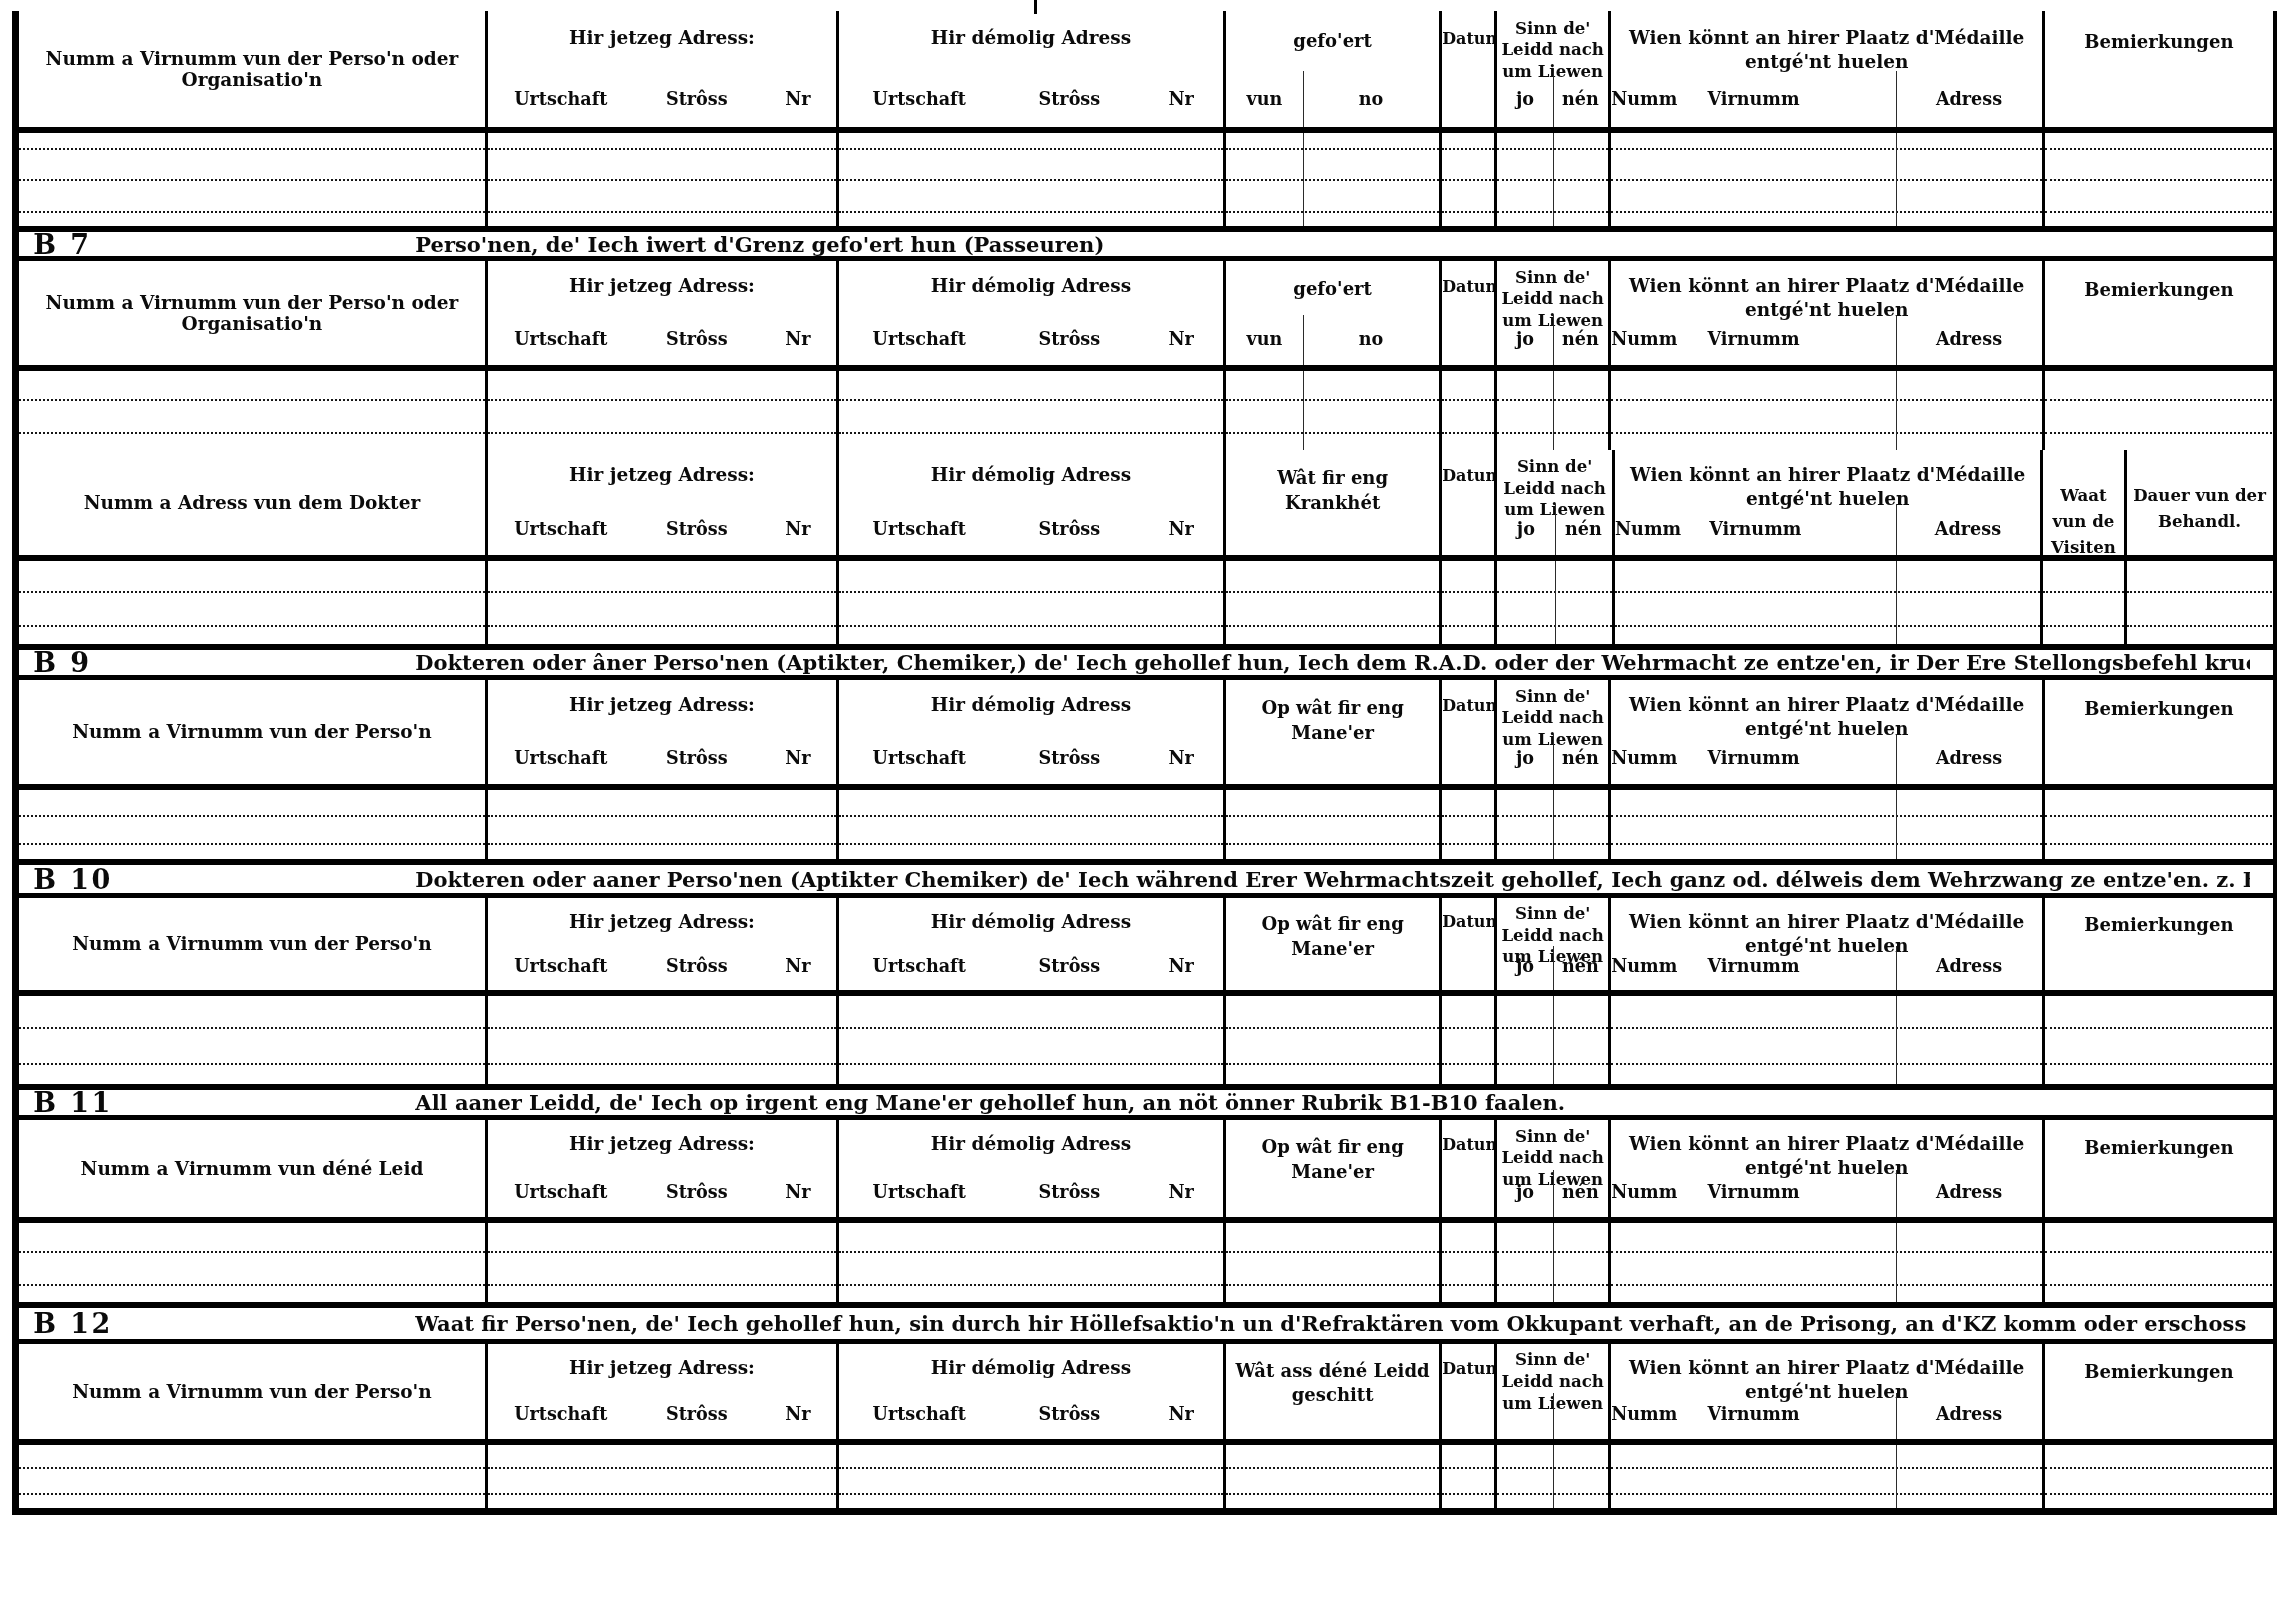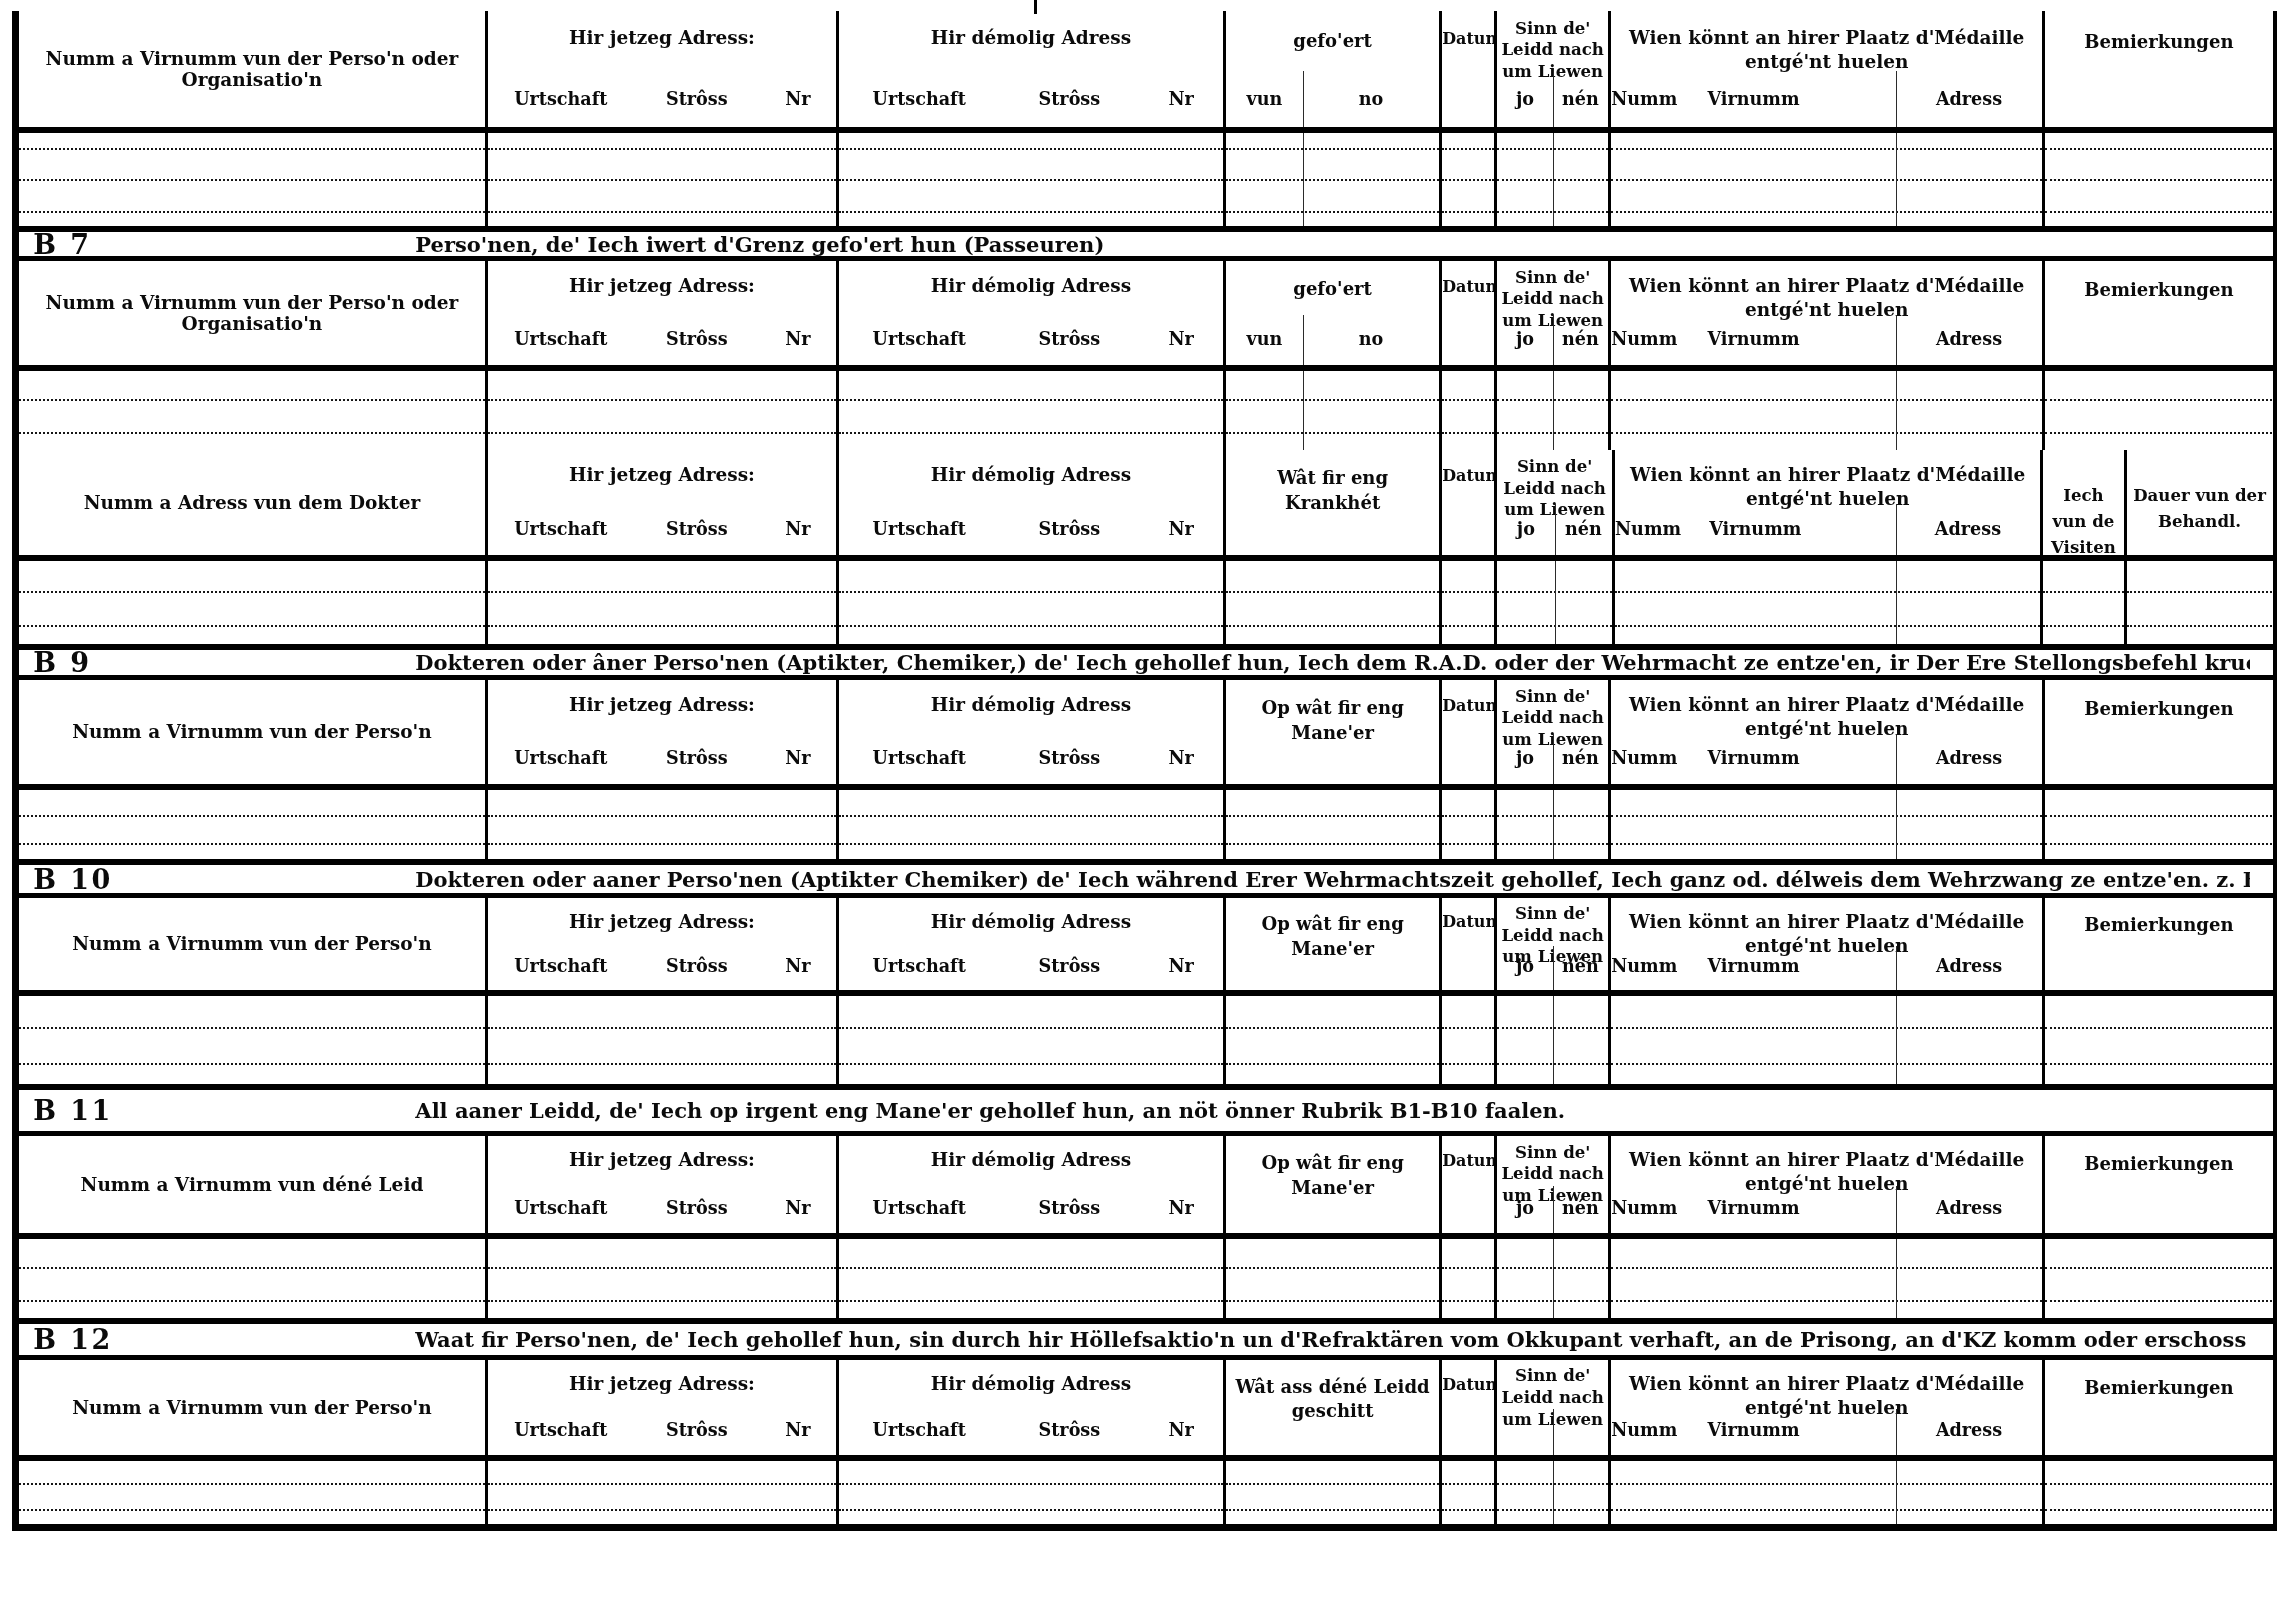--- a/index.html
+++ b/index.html
@@ -266,21 +266,21 @@
             <div class="vdiv" style="left: 50%;"></div>
           </div>
           <div class="cell">
             <div class="ctitle">Wien könnt an hirer Plaatz d'Médaille entgé'nt huelen</div>
             <span class="abs" style="left: 0px; width: 15%;">Numm</span>
             <span class="abs" style="left: 17%; width: 32%;">Virnumm</span>
             <span class="abs" style="left: 66%; right: 0px;">Adress</span>
             <div class="vdiv" style="left: 66%;"></div>
           </div>
           <div class="cell tail-mid">
-            <div class="tailtitle">Iech vun de Visiten</div>
+            <div class="tailtitle">Waat vun de Visiten</div>
           </div>
           <div class="cell tail-mid">
             <div class="tailtitle">Dauer vun der Behandl.</div>
           </div>
         </div>
         <div class="grid body" style="grid-template-columns: 20.83% 15.56% 17.18% 9.59% 2.44% 5.23% 19% 3.7% 6.47%; height: 83px;">
           <div class="cell">
             <div class="wline" style="top: 36%;"></div>
             <div class="wline" style="top: 77%;"></div>
           </div>
@@ -484,21 +484,21 @@
             <div class="wline" style="top: 77%;"></div>
             <div class="vdiv" style="left: 66%;"></div>
           </div>
           <div class="cell">
             <div class="wline" style="top: 36%;"></div>
             <div class="wline" style="top: 77%;"></div>
           </div>
         </div>
       </section>
       <section class="sec">
-        <div class="titlebar" style="height: 52px;">
+        <div class="titlebar" style="height: 36px;">
           <span class="bnum">B 11</span>
           <span class="ttl">All aaner Leidd, de' Iech op irgent eng Mane'er gehollef hun, an nöt önner Rubrik B1-B10 faalen.</span>
         </div>
         <div class="grid head" style="grid-template-columns: 20.83% 15.56% 17.18% 9.59% 2.44% 5.06% 19.26% 10.08%; height: 103px;">
           <div class="cell">
             <div class="namewrap">Numm a Virnumm vun déné Leid</div>
           </div>
           <div class="cell">
             <div class="ctitle">Hir jetzeg Adress:</div>
             <div class="subrow">

